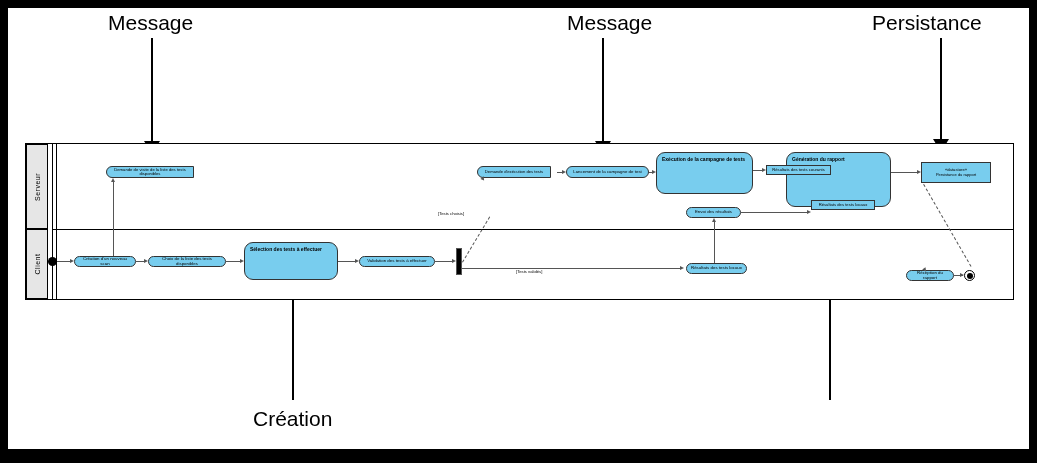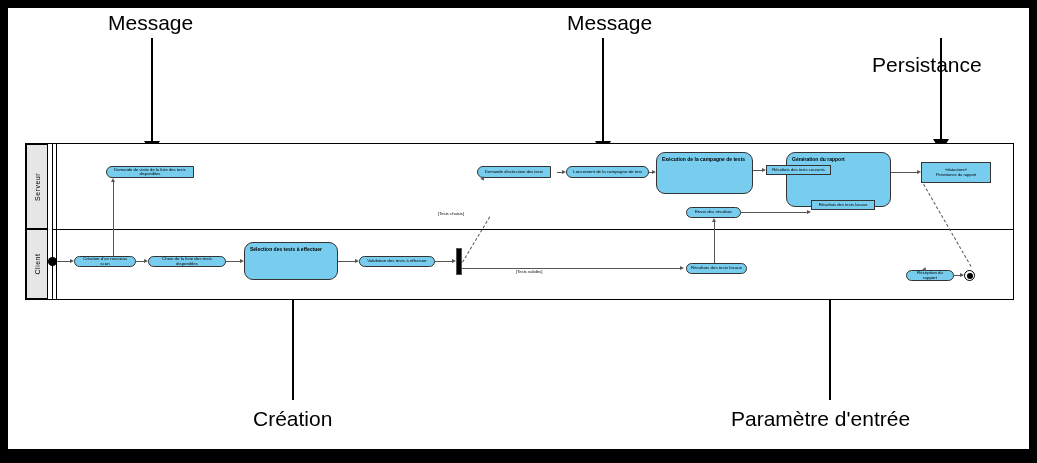--- a/index.html
+++ b/index.html
@@ -64,29 +64,28 @@
   <div id="canvas">
 
     <div class="ann" style="left:100px;top:4px;">Message</div>
     <div class="annline" style="left:143px;top:30px;height:105px;"></div>
     <div class="annhead" style="left:136px;top:133px;"></div>
 
     <div class="ann" style="left:559px;top:4px;">Message</div>
     <div class="annline" style="left:594px;top:30px;height:105px;"></div>
     <div class="annhead" style="left:587px;top:133px;"></div>
 
-    <div class="ann" style="left:864px;top:4px;margin-top:42px;">Persistance</div>
+    <div class="ann" style="left:864px;top:4px;">Persistance</div>
     <div class="annline" style="left:932px;top:30px;height:103px;"></div>
     <div class="annhead" style="left:925px;top:131px;"></div>
 
     <div class="ann" style="left:245px;top:400px;">Création</div>
     <div class="annline" style="left:284px;top:272px;height:120px;"></div>
     <div class="annhead" style="left:277px;top:259px;border-top:none;border-bottom:13px solid #000;"></div>
 
-    <div class="ann" style="left:723px;top:400px;">Paramètre d'entrée</div>
     <div class="annline" style="left:821px;top:218px;height:174px;"></div>
     <div class="annhead" style="left:814px;top:205px;border-top:none;border-bottom:13px solid #000;"></div>
 
     <div id="frame" style="left:17px;top:135px;width:987px;height:155px;">
 
       <div class="lanehdr" style="left:0px;top:0px;width:22px;height:85px;">
         <span>Serveur</span>
       </div>
       <div class="lanehdr" style="left:0px;top:85px;width:22px;height:70px;">
         <span>Client</span>

